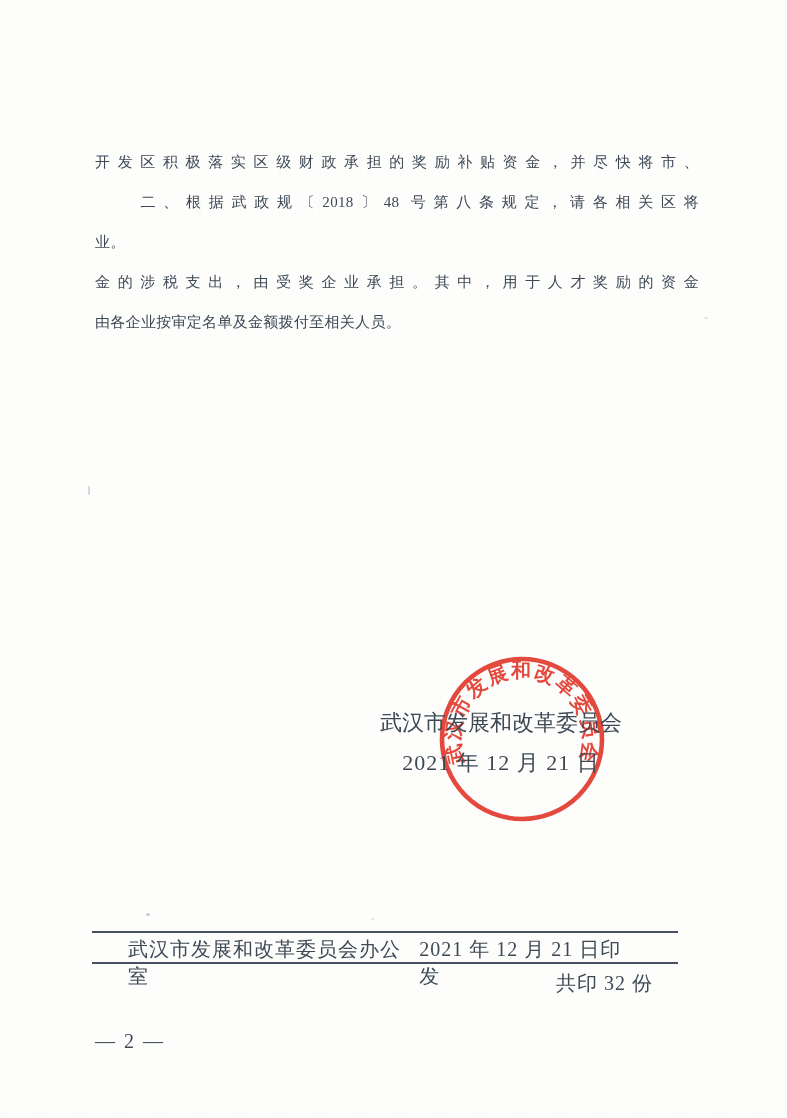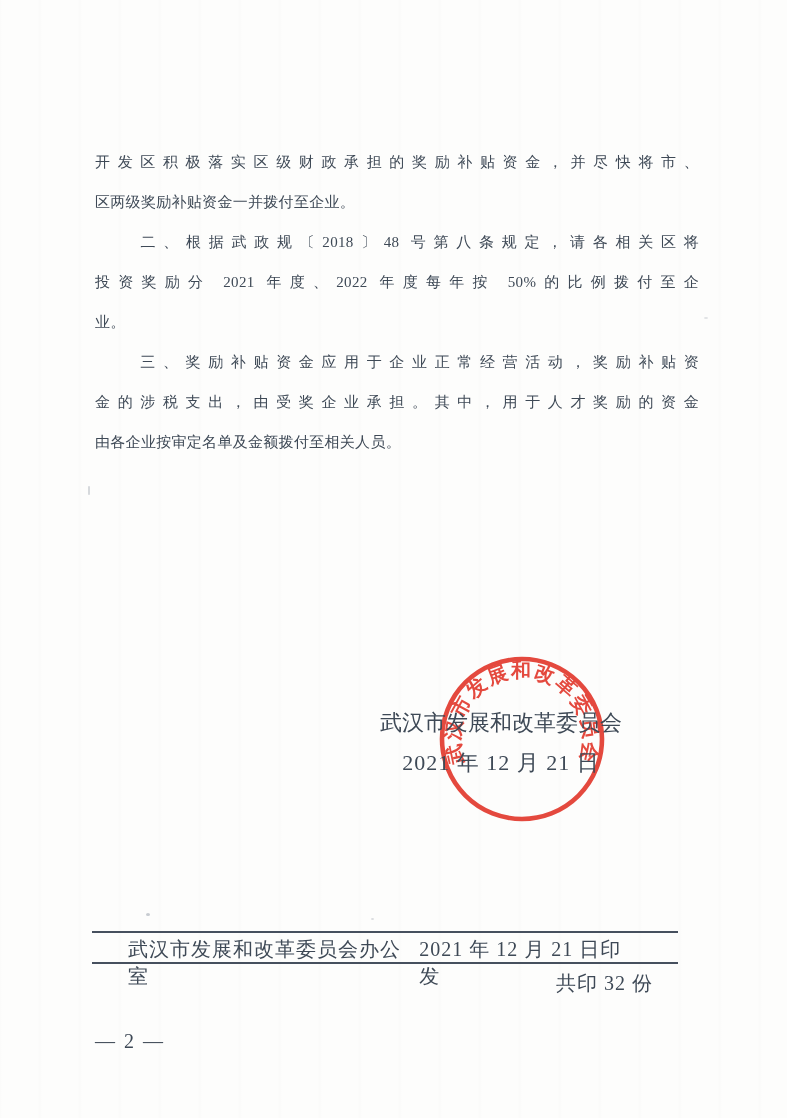--- a/index.html
+++ b/index.html
@@ -90,25 +90,22 @@
   .speck-3{left:88px; top:486px; width:2px; height:9px; border-radius:1px; opacity:0.4;}
   .speck-4{left:704px; top:317px; width:4px; height:2px; opacity:0.3;}
 </style>
 </head>
 <body>
 
 <div class="page">
 
   <div class="body-text">
     <div class="line fill">开发区积极落实区级财政承担的奖励补贴资金，并尽快将市、</div>
-    <div class="line">区两级奖励补贴资金一并拨付至企业。</div>
     <div class="line fill">　　二、根据武政规〔2018〕48 号第八条规定，请各相关区将</div>
-    <div class="line fill">投资奖励分 2021 年度、2022 年度每年按 50%的比例拨付至企</div>
     <div class="line">业。</div>
-    <div class="line fill">　　三、奖励补贴资金应用于企业正常经营活动，奖励补贴资</div>
     <div class="line fill">金的涉税支出，由受奖企业承担。其中，用于人才奖励的资金</div>
     <div class="line">由各企业按审定名单及金额拨付至相关人员。</div>
   </div>
 
 
   <svg class="seal" viewBox="0 0 220 220" xmlns="http://www.w3.org/2000/svg">
     <circle cx="110" cy="110" r="80" fill="none" stroke="#e23a2e" stroke-width="4.6"></circle>
     <path id="sealArc" d="M 52.5,133.2 A 62,62 0 1 1 167.5,133.2" fill="none"></path>
     <text font-size="20" fill="#e23a2e" letter-spacing="2">
       <textPath href="#sealArc" startOffset="50%" text-anchor="middle">武汉市发展和改革委员会</textPath>

